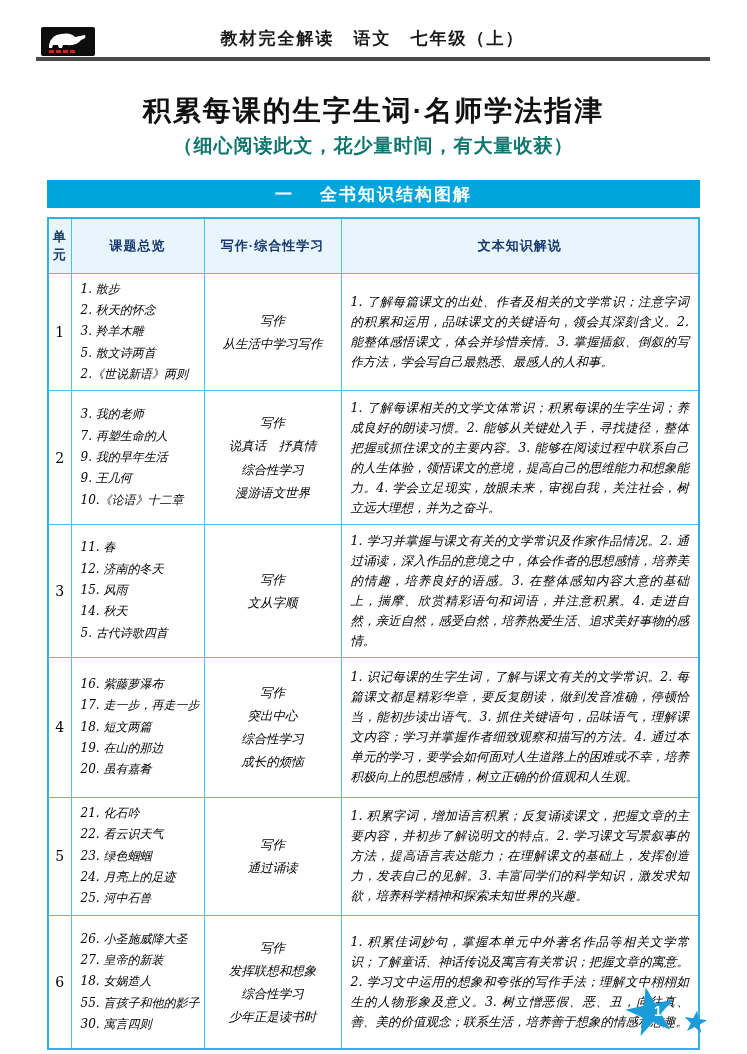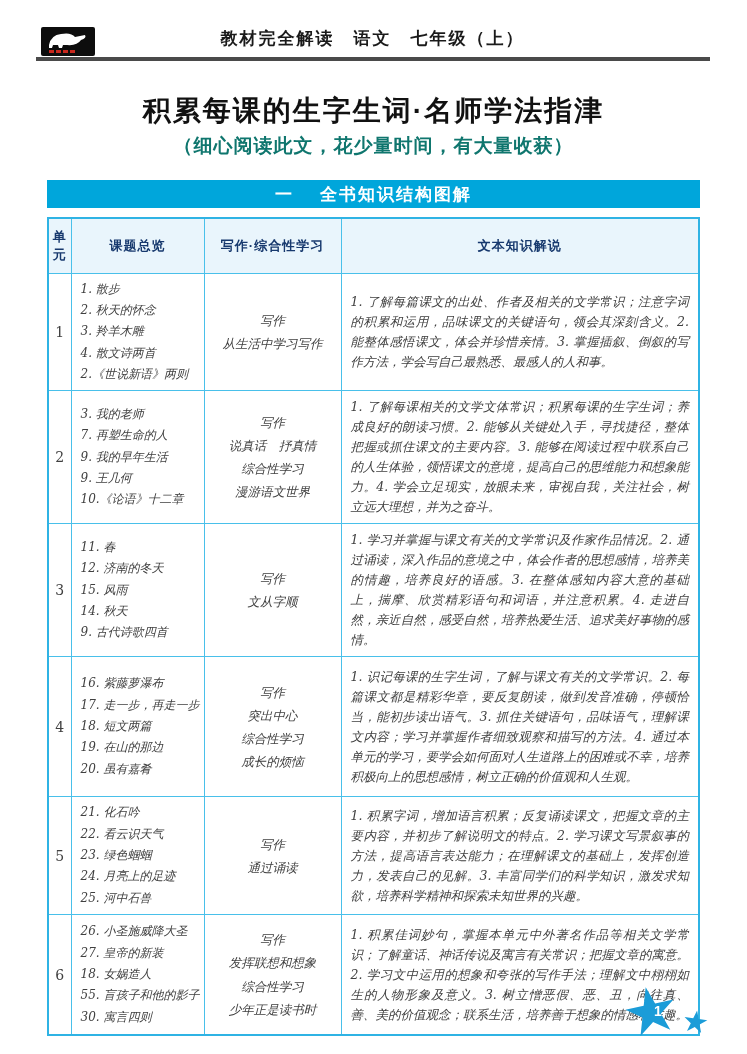--- a/index.html
+++ b/index.html
@@ -64,28 +64,28 @@
   }
   table.curriculum th {
     background: #e9f5fc;
     color: #17396e; font-weight: bold; font-size: 13px;
     height: 55px; padding: 2px;
     font-family: "Liberation Sans", sans-serif;
     letter-spacing: 1px;
   }
   th.unit-h { letter-spacing: 0; line-height: 1.4; padding: 0 2px; word-break: break-all; }
 
-  td { font-family: "DejaVu Serif", serif; font-style: italic; color: #404040; }
+  td { font-family: "DejaVu Serif", serif; font-style: italic; color: #000000; }
   td.unit {
     text-align: center; font-size: 14px; font-style: normal;
     font-family: "DejaVu Serif", serif;
   }
   td.lessons { padding: 5px 2px 5px 9px; font-size: 12px; }
   td.lessons div { line-height: 1.78; white-space: nowrap; }
-  td.writing { text-align: center; font-size: 12.5px; padding: 13px 2px; }
+  td.writing { text-align: center; font-size: 12.5px; padding: 20px 2px; }
   td.writing div { line-height: 1.85; }
   td.notes {
     padding: 6px 9px; font-size: 12.5px; line-height: 1.6;
     text-align: justify;
   }
   tr.h1 td { height: 113px; }
   tr.h2 td { height: 125px; }
   tr.h3 td { height: 122px; }
   tr.h4 td { height: 140px; }
   tr.h5 td { height: 118px; margin-left: 34px; }
@@ -142,21 +142,21 @@
         <th>文本知识解说</th>
       </tr>
     </thead>
     <tbody>
       <tr class="h1">
         <td class="unit">1</td>
         <td class="lessons">
             <div>1. 散步</div>
             <div>2. 秋天的怀念</div>
             <div>3. 羚羊木雕</div>
-            <div>4. 散文诗两首</div>
+            <div>5. 散文诗两首</div>
             <div>2.《世说新语》两则</div>
           </td>
         <td class="writing">
             <div>写作</div>
             <div>从生活中学习写作</div>
           </td>
         <td class="notes">1. 了解每篇课文的出处、作者及相关的文学常识；注意字词的积累和运用，品味课文的关键语句，领会其深刻含义。2. 能整体感悟课文，体会并珍惜亲情。3. 掌握插叙、倒叙的写作方法，学会写自己最熟悉、最感人的人和事。</td>
       </tr>
       <tr class="h2">
         <td class="unit">2</td>
@@ -175,21 +175,21 @@
           </td>
         <td class="notes">1. 了解每课相关的文学文体常识；积累每课的生字生词；养成良好的朗读习惯。2. 能够从关键处入手，寻找捷径，整体把握或抓住课文的主要内容。3. 能够在阅读过程中联系自己的人生体验，领悟课文的意境，提高自己的思维能力和想象能力。4. 学会立足现实，放眼未来，审视自我，关注社会，树立远大理想，并为之奋斗。</td>
       </tr>
       <tr class="h3">
         <td class="unit">3</td>
         <td class="lessons">
             <div>11. 春</div>
             <div>12. 济南的冬天</div>
             <div>15. 风雨</div>
             <div>14. 秋天</div>
-            <div>9. 古代诗歌四首</div>
+            <div>5. 古代诗歌四首</div>
           </td>
         <td class="writing">
             <div>写作</div>
             <div>文从字顺</div>
           </td>
         <td class="notes">1. 学习并掌握与课文有关的文学常识及作家作品情况。2. 通过诵读，深入作品的意境之中，体会作者的思想感情，培养美的情趣，培养良好的语感。3. 在整体感知内容大意的基础上，揣摩、欣赏精彩语句和词语，并注意积累。4. 走进自然，亲近自然，感受自然，培养热爱生活、追求美好事物的感情。</td>
       </tr>
       <tr class="h4">
         <td class="unit">4</td>
         <td class="lessons">

